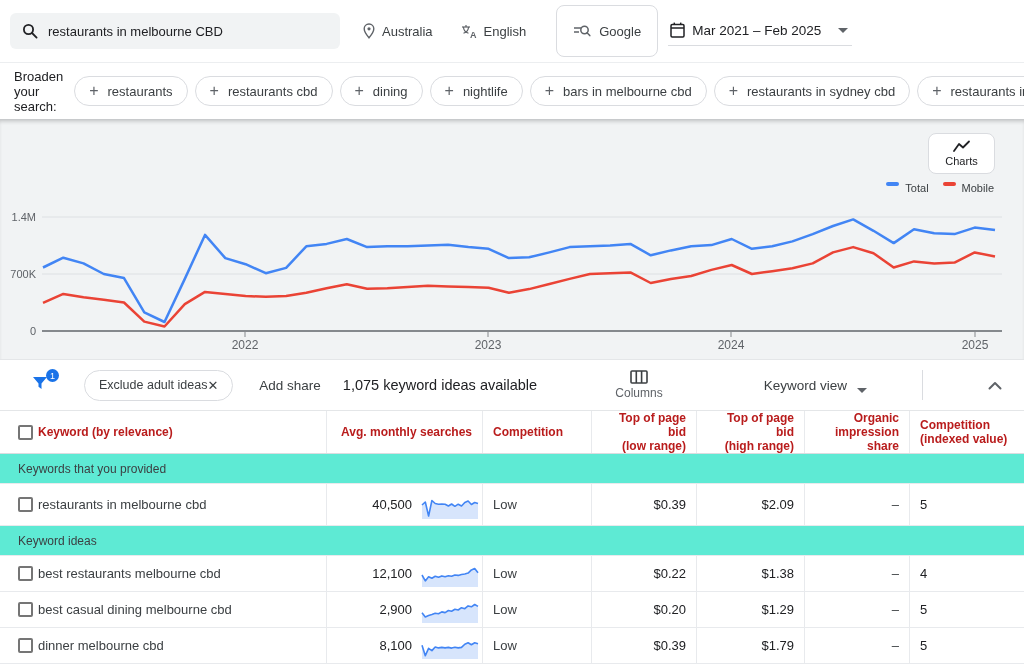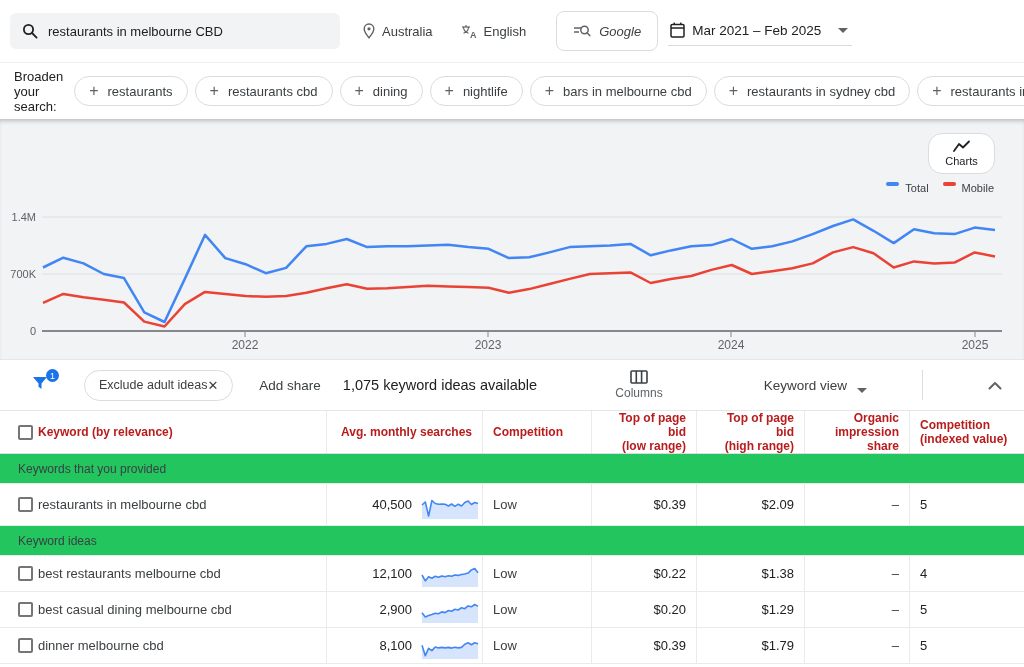--- a/index.html
+++ b/index.html
@@ -8,43 +8,43 @@
   .page { width:1024px; height:667px; position:relative; }
 
   
   .topbar { height:62px; display:flex; align-items:center; padding-left:10px; }
   .searchbox { width:330px; height:36px; background:#f1f3f4; border-radius:6px;
     display:flex; align-items:center; padding:0 12px; gap:10px; }
   .searchbox input { flex:1; border:none; background:transparent; outline:none;
     font-family:"Liberation Sans",sans-serif; font-size:13px; color:#202124; }
   .tb-item { display:flex; align-items:center; gap:6px; font-size:13px; color:#3c4043; }
   .loc { margin-left:22px; } .lang { margin-left:28px; }
-  .network-btn { margin-left:30px; height:40px; border:1px solid #dadce0; border-radius:8px;
+  .network-btn { margin-left:30px; height:52px; border:1px solid #dadce0; border-radius:8px;
     background:#fff; display:flex; align-items:center; gap:8px; padding:8px 16px;
-    font-size:13px; color:#3c4043; cursor:pointer;font-style:italic; }
+    font-size:13px; color:#3c4043; cursor:pointer; }
   .daterange { margin-left:10px; display:flex; align-items:center; gap:7px;
     font-size:13.5px; color:#202124; border-bottom:1px solid #dadce0; padding:6px 4px 7px 2px; }
   .caret-down { width:0; height:0; border-left:5px solid transparent; border-right:5px solid transparent;
     border-top:5px solid #5f6368; margin-left:10px; }
 
   
   .broaden { height:57px; display:flex; align-items:center; padding-left:14px; gap:7px;
     border-top:1px solid #eceef0; }
   .broaden-label { font-size:13px; color:#202124; margin-right:4px; }
   .chip { height:30px; border:1px solid #dadce0; border-radius:16px; background:#fff;
     display:flex; align-items:center; gap:9px; padding:0 14px; font-size:13px; color:#3c4043;
     cursor:pointer; white-space:nowrap; }
   .chip .plus { font-size:16px; color:#5f6368; line-height:1; }
 
   
   .chart-section { height:241px; background:#f1f3f4; position:relative;
     border-top:1px solid #c8cacc; box-shadow: inset 0 3px 4px -2px rgba(0,0,0,0.22);
     border-bottom:1px solid #e4e6e8; }
   .charts-btn { position:absolute; top:13px; right:29px; width:67px; height:41px;
-    background:#fff; border:1px solid #dadce0; border-radius:14px; display:flex;
+    background:#fff; border:1px solid #dadce0; border-radius:8px; display:flex;
     flex-direction:column; align-items:center; justify-content:center; gap:2px;
     font-size:11px; color:#202124; cursor:pointer; }
   .legend { position:absolute; top:62px; right:30px; display:flex; align-items:center;
     gap:14px; font-size:11px; color:#3c4043; }
   .legend-item { display:flex; align-items:flex-start; gap:6px; }
   .legend-swatch { width:13px; height:4px; border-radius:2px; }
   .chart-svg { position:absolute; left:0; top:0; }
 
   
   .filterbar { height:50px; display:flex; align-items:center; padding:0 14px 0 30px; }
@@ -70,21 +70,21 @@
   .tbl { width:1024px; }
   .grid { display:grid; grid-template-columns:327px 156px 109px 105px 108px 105px 114px; }
   .thead { height:44px; border-top:1px solid #e4e6e8; border-bottom:1px solid #dadce0; }
   .th { display:flex; align-items:center; font-size:12px; color:#b91c1c; font-weight:bold;
     border-right:1px solid #e8eaed; padding:0 10px; white-space:pre-line; }
   .th:last-child, .td:last-child { border-right:none; }
   .th.right, .td.right { justify-content:flex-end; text-align:right; }
   .cb { width:15px; height:15px; border:2px solid #757575; border-radius:2px;
     background:#fff; flex:none; cursor:pointer; }
   .kw-cell { padding-left:18px !important; gap:5px; }
-  .section-row { height:30px; background:#22c55e; display:flex; align-items:center;
+  .section-row { height:30px; background:#5eead4; display:flex; align-items:center;
     padding-left:18px; font-size:12px; color:#3c4043; border-bottom:1px solid #e8eaed; }
   .tr { border-bottom:1px solid #e8eaed; background:#fff; }
   .tr.first { height:42px; } .tr:not(.first) { height:36px; }
   .td { display:flex; align-items:center; font-size:13px; color:#3c4043;
     border-right:1px solid #e8eaed; padding:0 10px; }
   .td.metric { color:#202124; }
   .spark-cell { gap:9px; padding-right:3px !important; }
   .spark-area { fill:#d7e5fc; stroke:none; }
   .spark-line { fill:none; stroke:#4285f4; stroke-width:1.6; stroke-linejoin:round; }
   .num { font-size:13px; color:#202124; }

